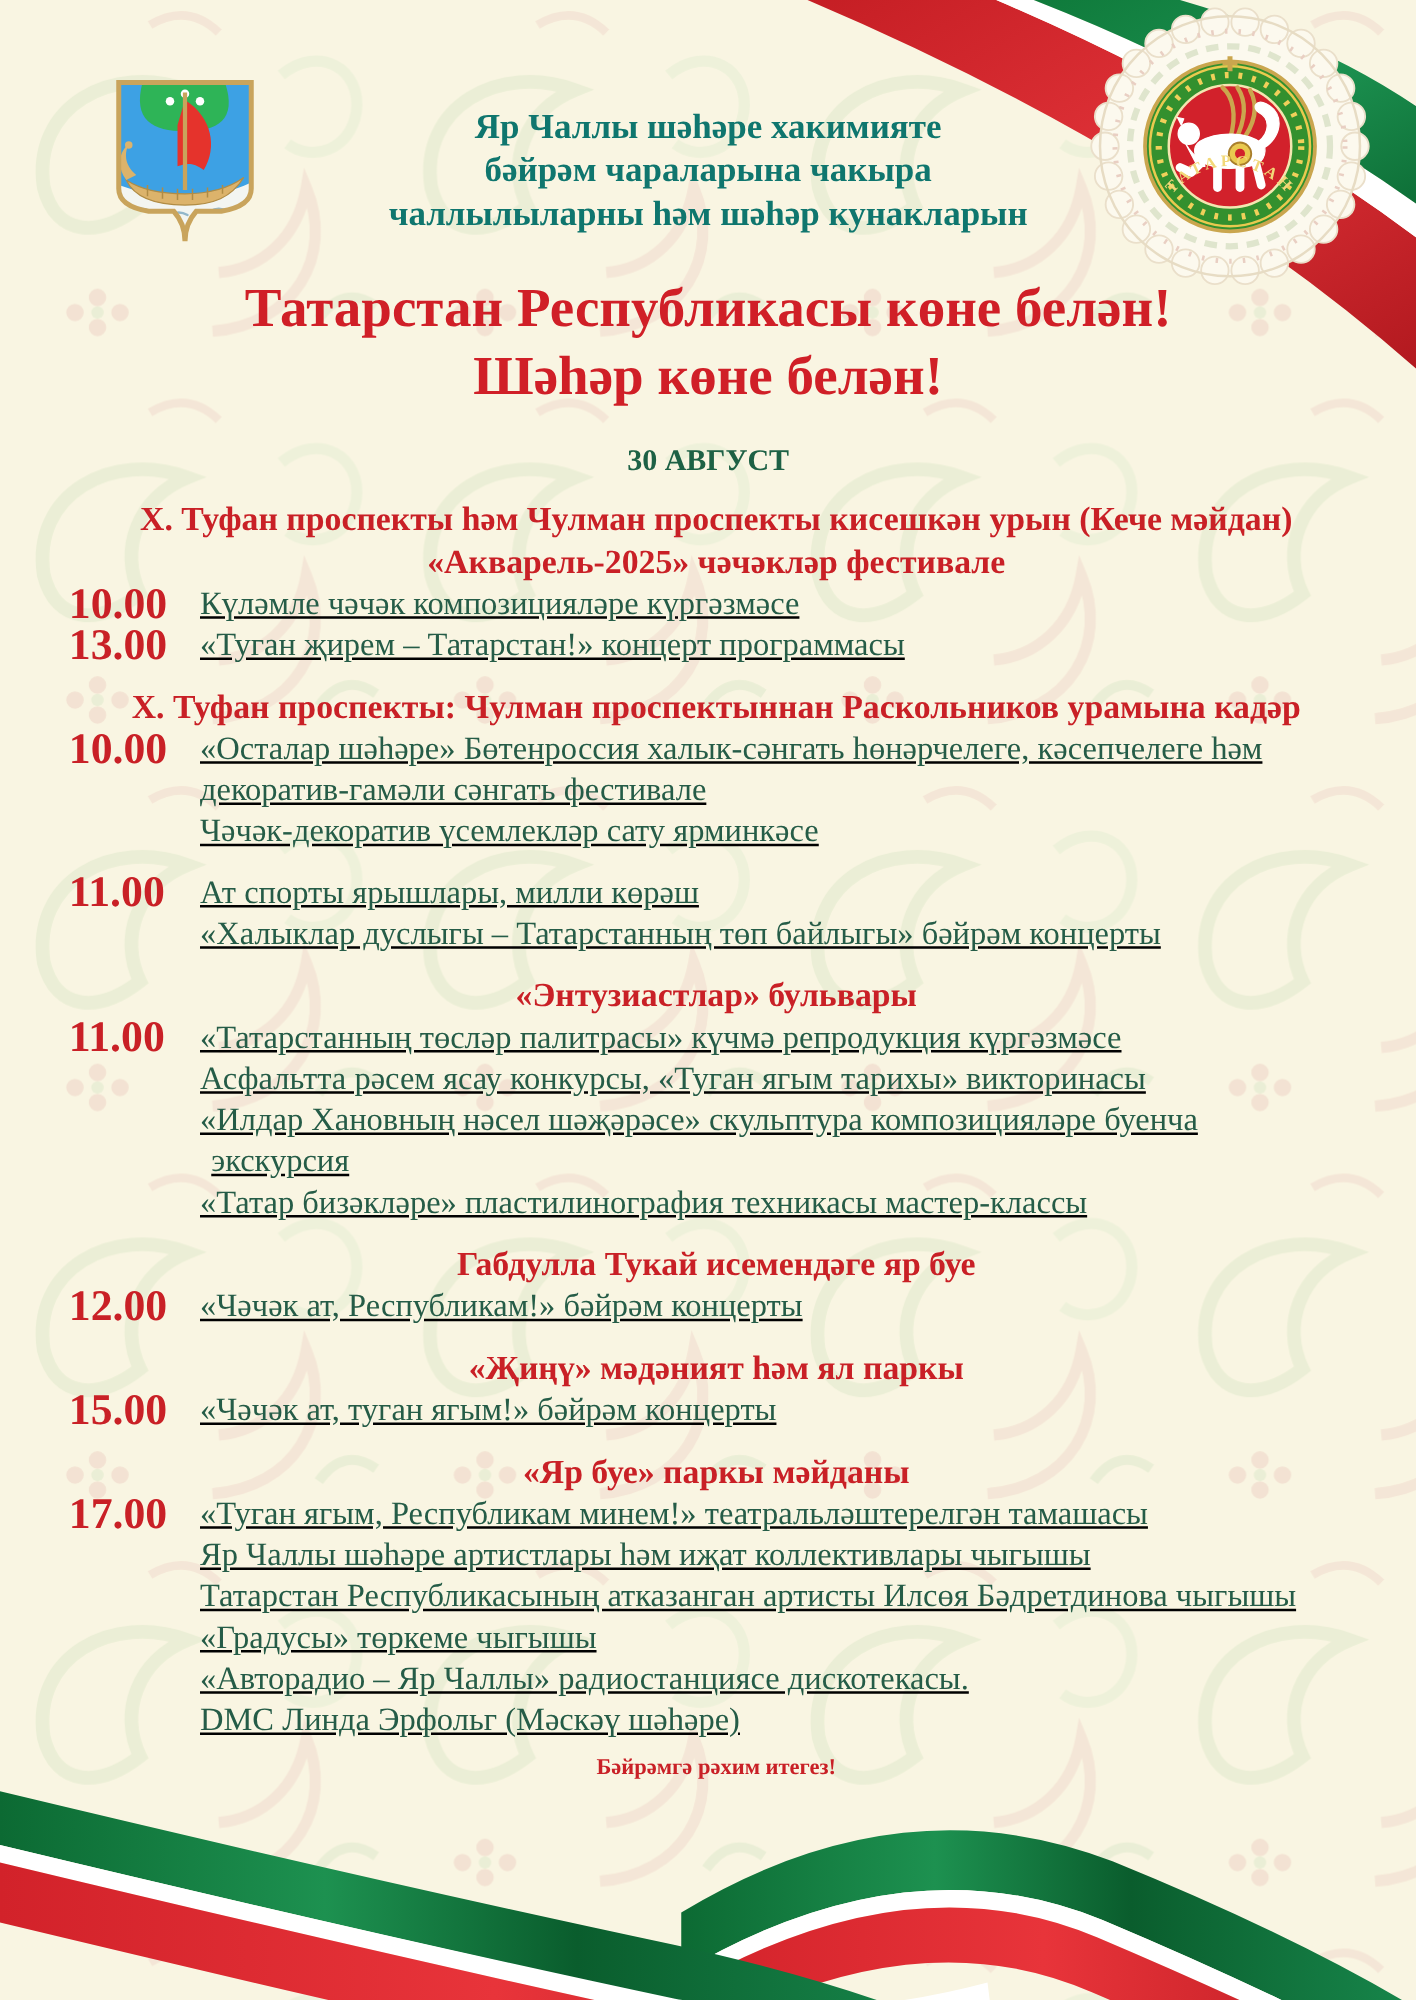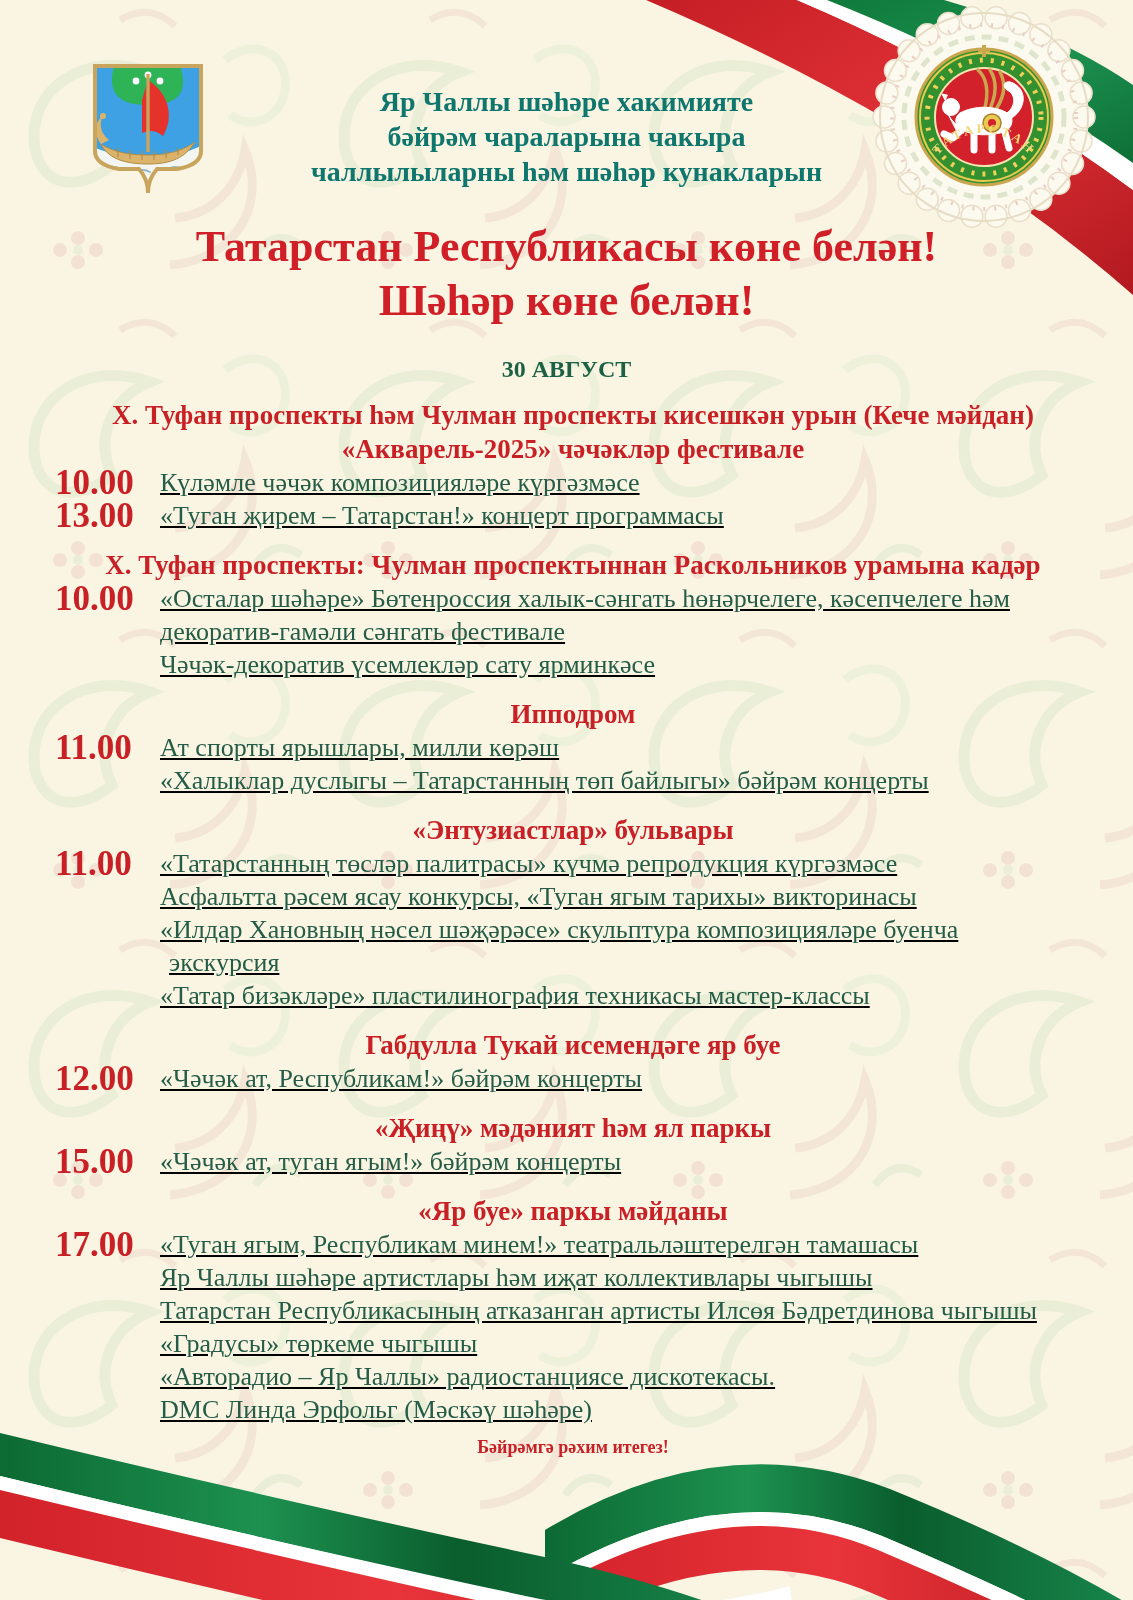--- a/index.html
+++ b/index.html
@@ -290,21 +290,20 @@
         <div class="time">10.00</div>
         <div class="desc">
           <div class="ln">«Осталар шәһәре» Бөтенроссия халык-сәнгать һөнәрчелеге, кәсепчелеге һәм</div>
           <div class="ln">декоратив-гамәли сәнгать фестивале</div>
           <div class="ln">Чәчәк-декоратив үсемлекләр сату ярминкәсе</div>
         </div>
       </div>
     </div>
 
     <div class="section">
-      <div class="sec-head">Ипподром</div>
       <div class="row">
         <div class="time">11.00</div>
         <div class="desc">
           <div class="ln">Ат спорты ярышлары, милли көрәш</div>
           <div class="ln">«Халыклар дуслыгы – Татарстанның төп байлыгы» бәйрәм концерты</div>
         </div>
       </div>
     </div>
 
     <div class="section">

